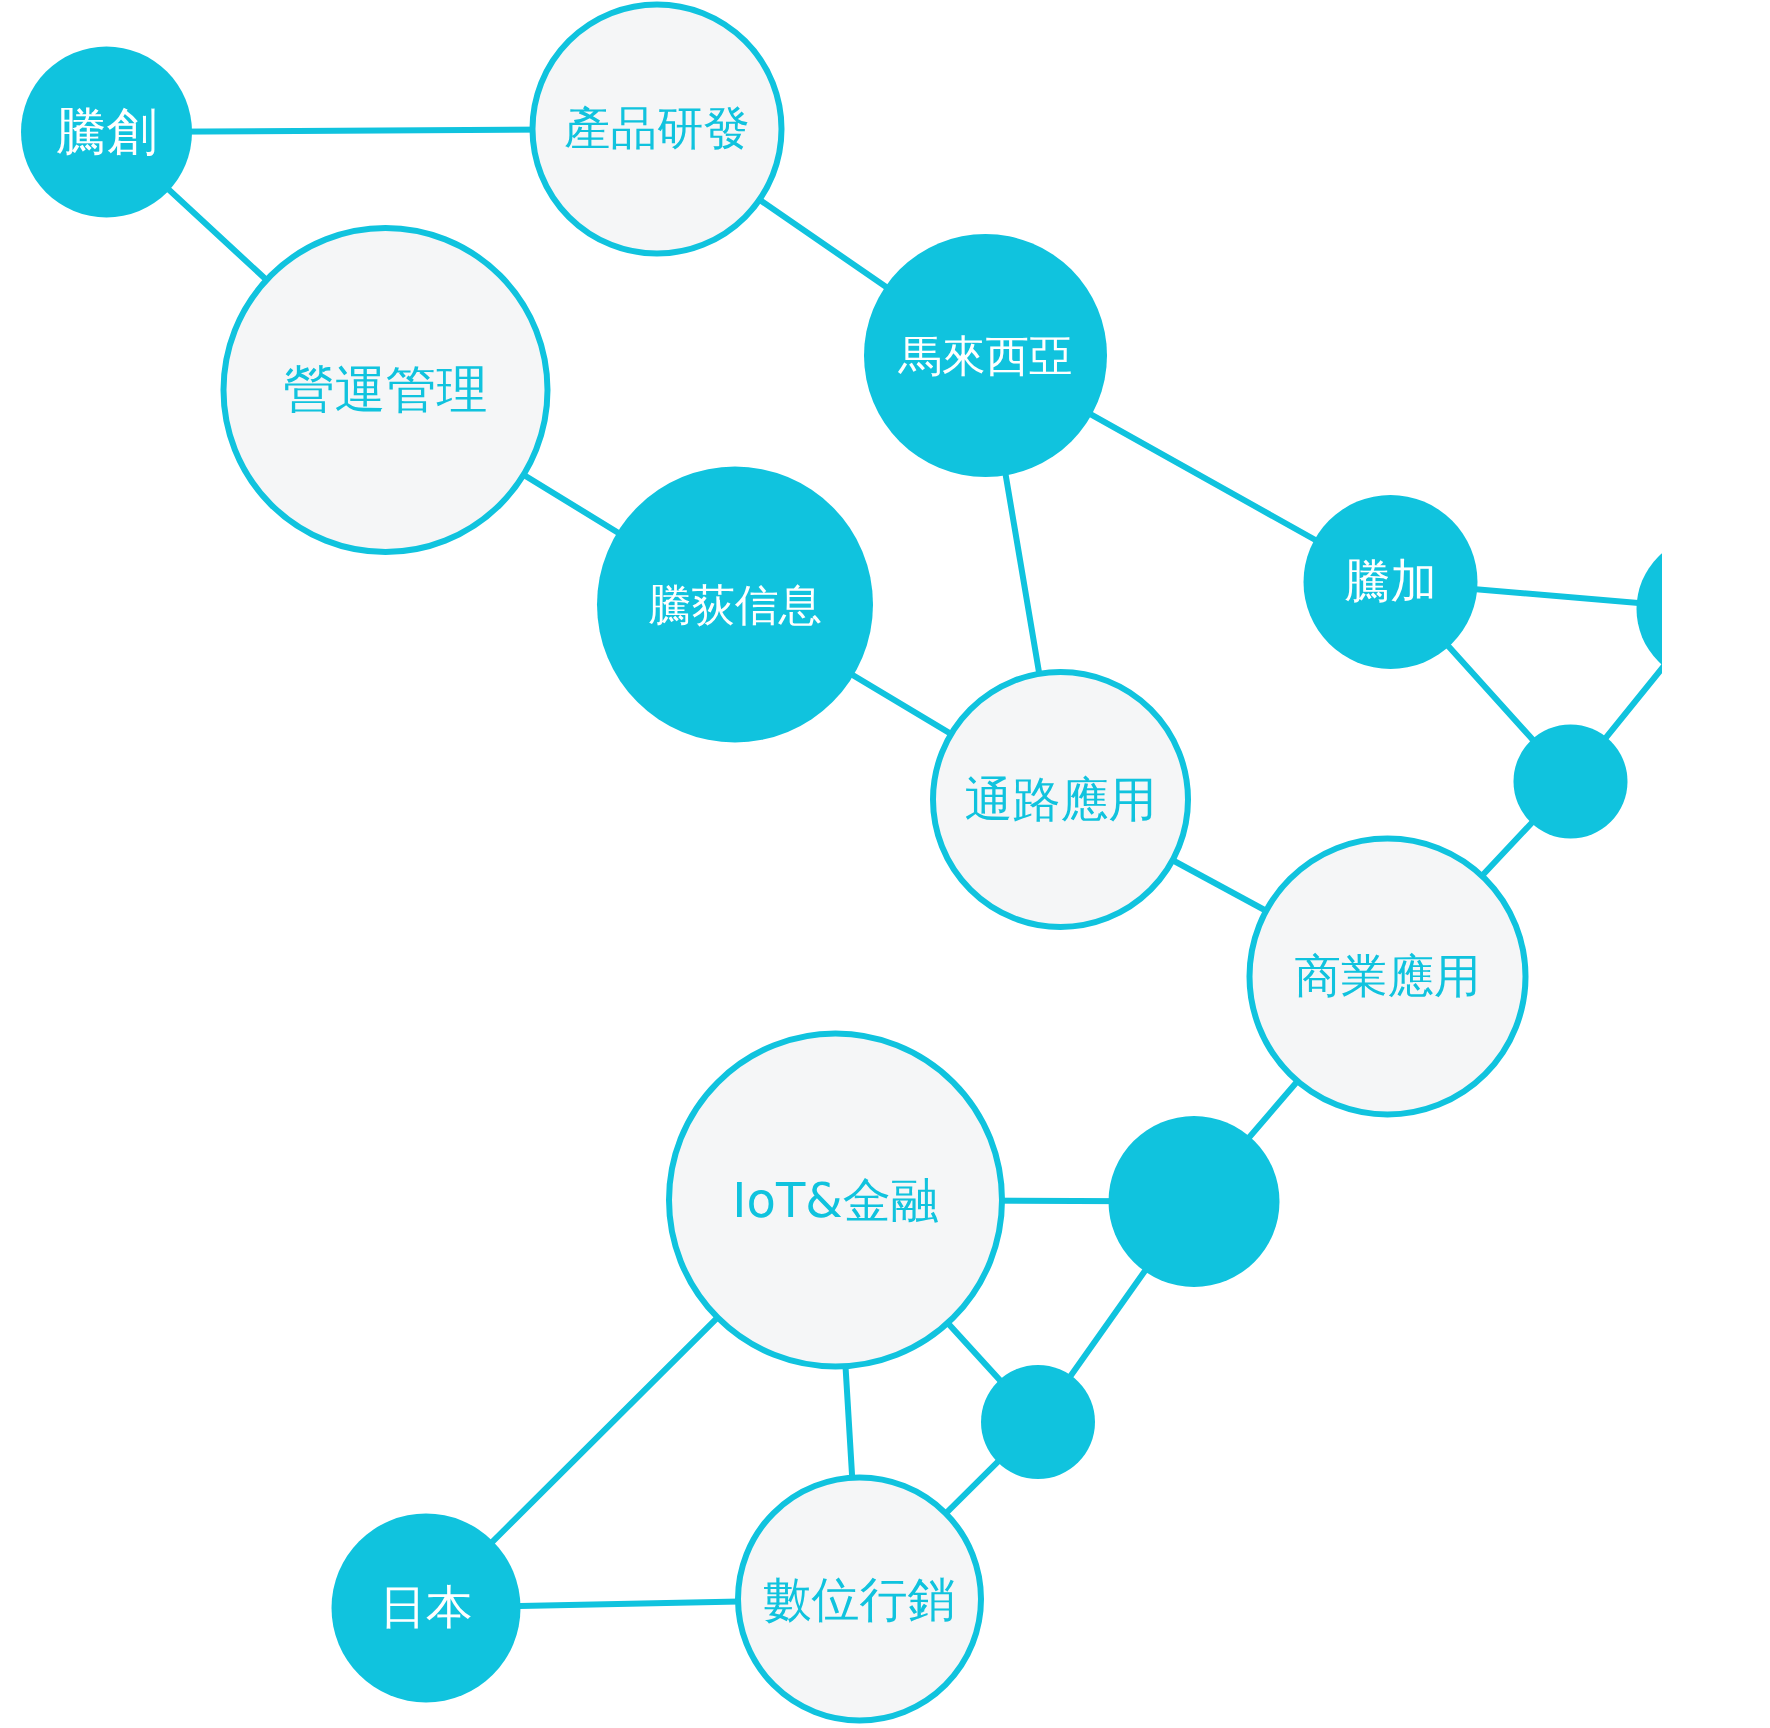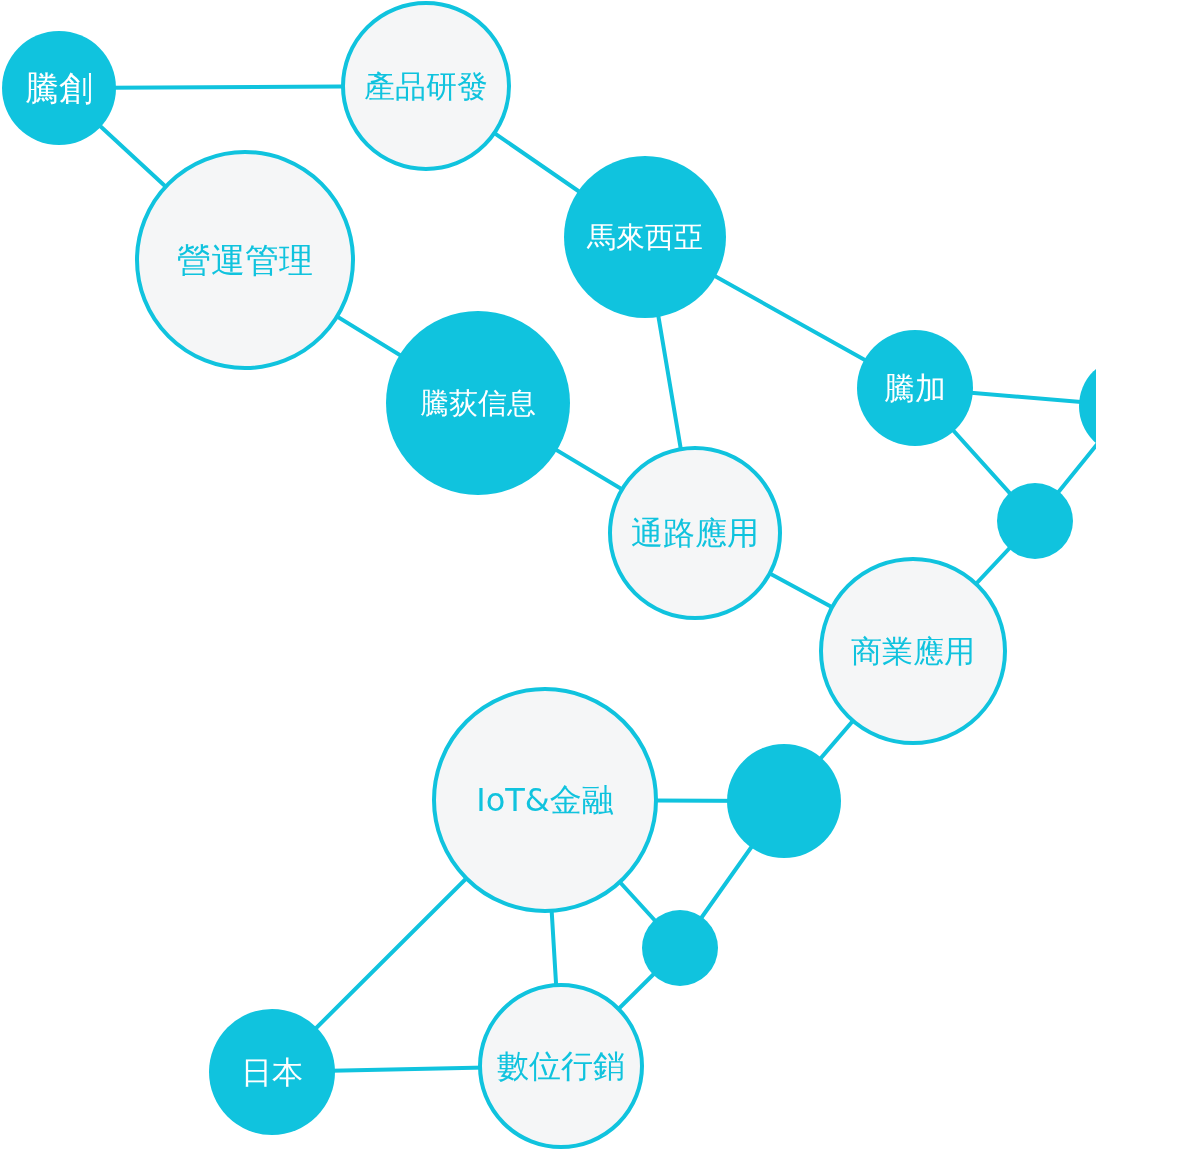--- a/index.html
+++ b/index.html
@@ -7,20 +7,21 @@
     padding: 0;
     background: #ffffff;
   }
   .stage {
     position: relative;
     width: 1096px;
     height: 1152px;
     background: #ffffff;
     overflow: hidden;
     font-family: "DejaVu Sans", sans-serif;
+    margin-left: 12px;
   }
   svg { display: block; }
   .edge {
     stroke-linecap: round;
   }
   .node circle {
     cursor: pointer;
   }
   .node text {
     font-family: "DejaVu Sans", sans-serif;

